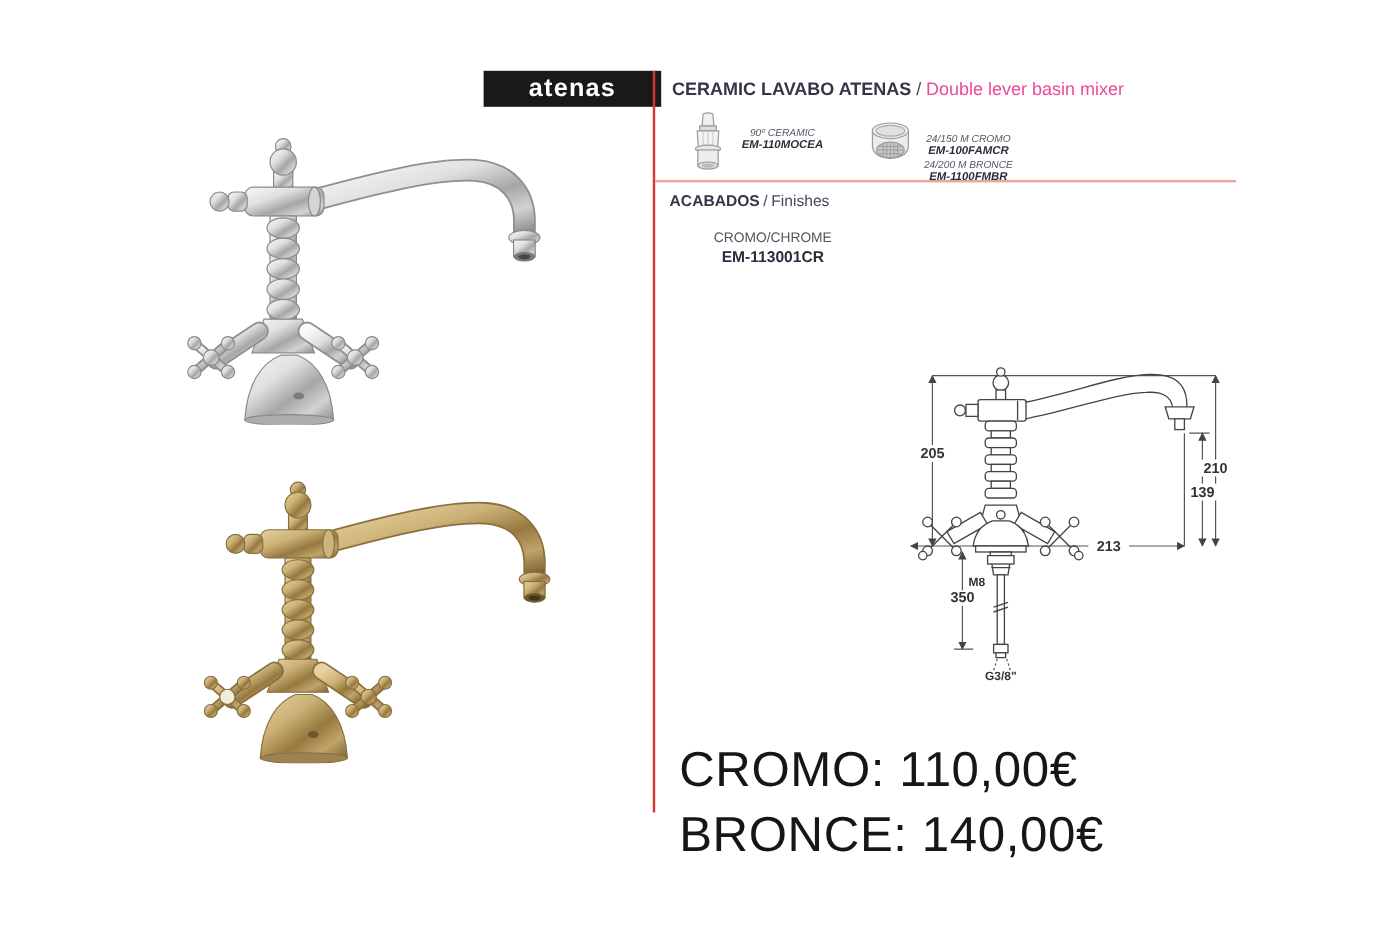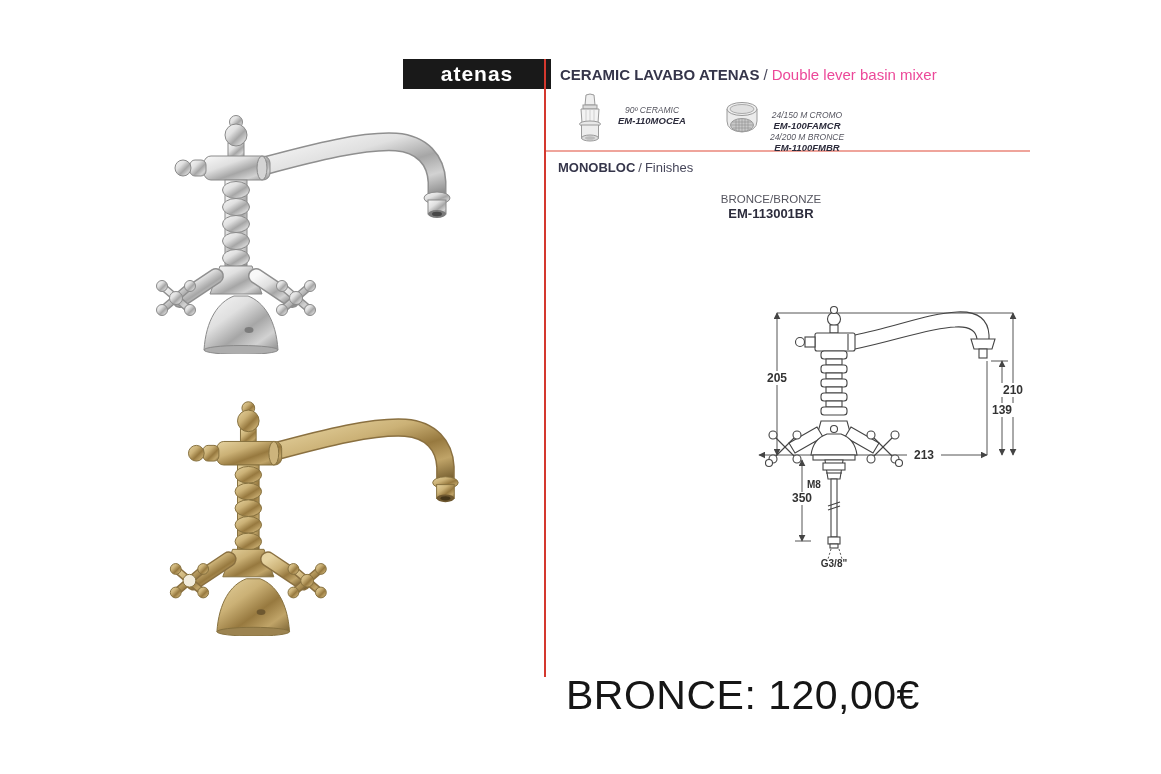--- a/index.html
+++ b/index.html
@@ -239,25 +239,25 @@
     <ellipse cx="18" cy="9" rx="12" ry="4.5" fill="#e0e0e0" stroke="#ababab"></ellipse>
   </svg>
   <div class="abs comp-text aerator-text">
     <div class="spec">24/150 M CROMO</div>
     <div class="code">EM-100FAMCR</div>
     <div class="spec">24/200 M BRONCE</div>
     <div class="code">EM-1100FMBR</div>
   </div>
 
   <div class="abs finishes-heading">
-    <span class="bold">MONOBLOC</span><span class="sep">/</span><span class="rest">Finishes</span>
-  </div>
-  <div class="abs finish-col finish-col-2">
-    <div class="name">BRONCE/BRONZE</div>
-    <div class="fcode">EM-113001BR</div>
+    <span class="bold">ACABADOS</span><span class="sep">/</span><span class="rest">Finishes</span>
+  </div>
+  <div class="abs finish-col finish-col-1">
+    <div class="name">CROMO/CHROME</div>
+    <div class="fcode">EM-113001CR</div>
   </div>
 
   <svg class="abs" style="left:745px;top:291px" width="300" height="300" viewBox="0 0 300 300">
     <defs>
       <marker id="arr" viewBox="0 0 10 10" refX="9" refY="5" markerWidth="7" markerHeight="7" orient="auto-start-reverse">
         <path d="M0,0 L10,5 L0,10 Z" fill="#444"></path>
       </marker>
     </defs>
 
     <line class="dline" x1="32" y1="22" x2="268" y2="22"></line>
@@ -333,15 +333,16 @@
     <rect x="243" y="112" width="28" height="14" fill="#fff"></rect>
     <text class="dimtxt" x="257" y="123" text-anchor="middle">139</text>
     <rect x="162" y="157" width="34" height="14" fill="#fff"></rect>
     <text class="dimtxt" x="179" y="168" text-anchor="middle">213</text>
     <text class="dimtxt-s" x="62" y="197" text-anchor="start">M8</text>
     <rect x="43" y="201" width="28" height="13" fill="#fff"></rect>
     <text class="dimtxt" x="57" y="211" text-anchor="middle">350</text>
     <text class="dimtxt-s" x="89" y="276" text-anchor="middle">G3/8"</text>
   </svg>
 
-  <div class="abs price price-bronze">BRONCE: 120,00€</div>
+  <div class="abs price price-chrome">CROMO: 110,00€</div>
+  <div class="abs price price-bronze">BRONCE: 140,00€</div>
 
 </div>
 
 </body></html>

